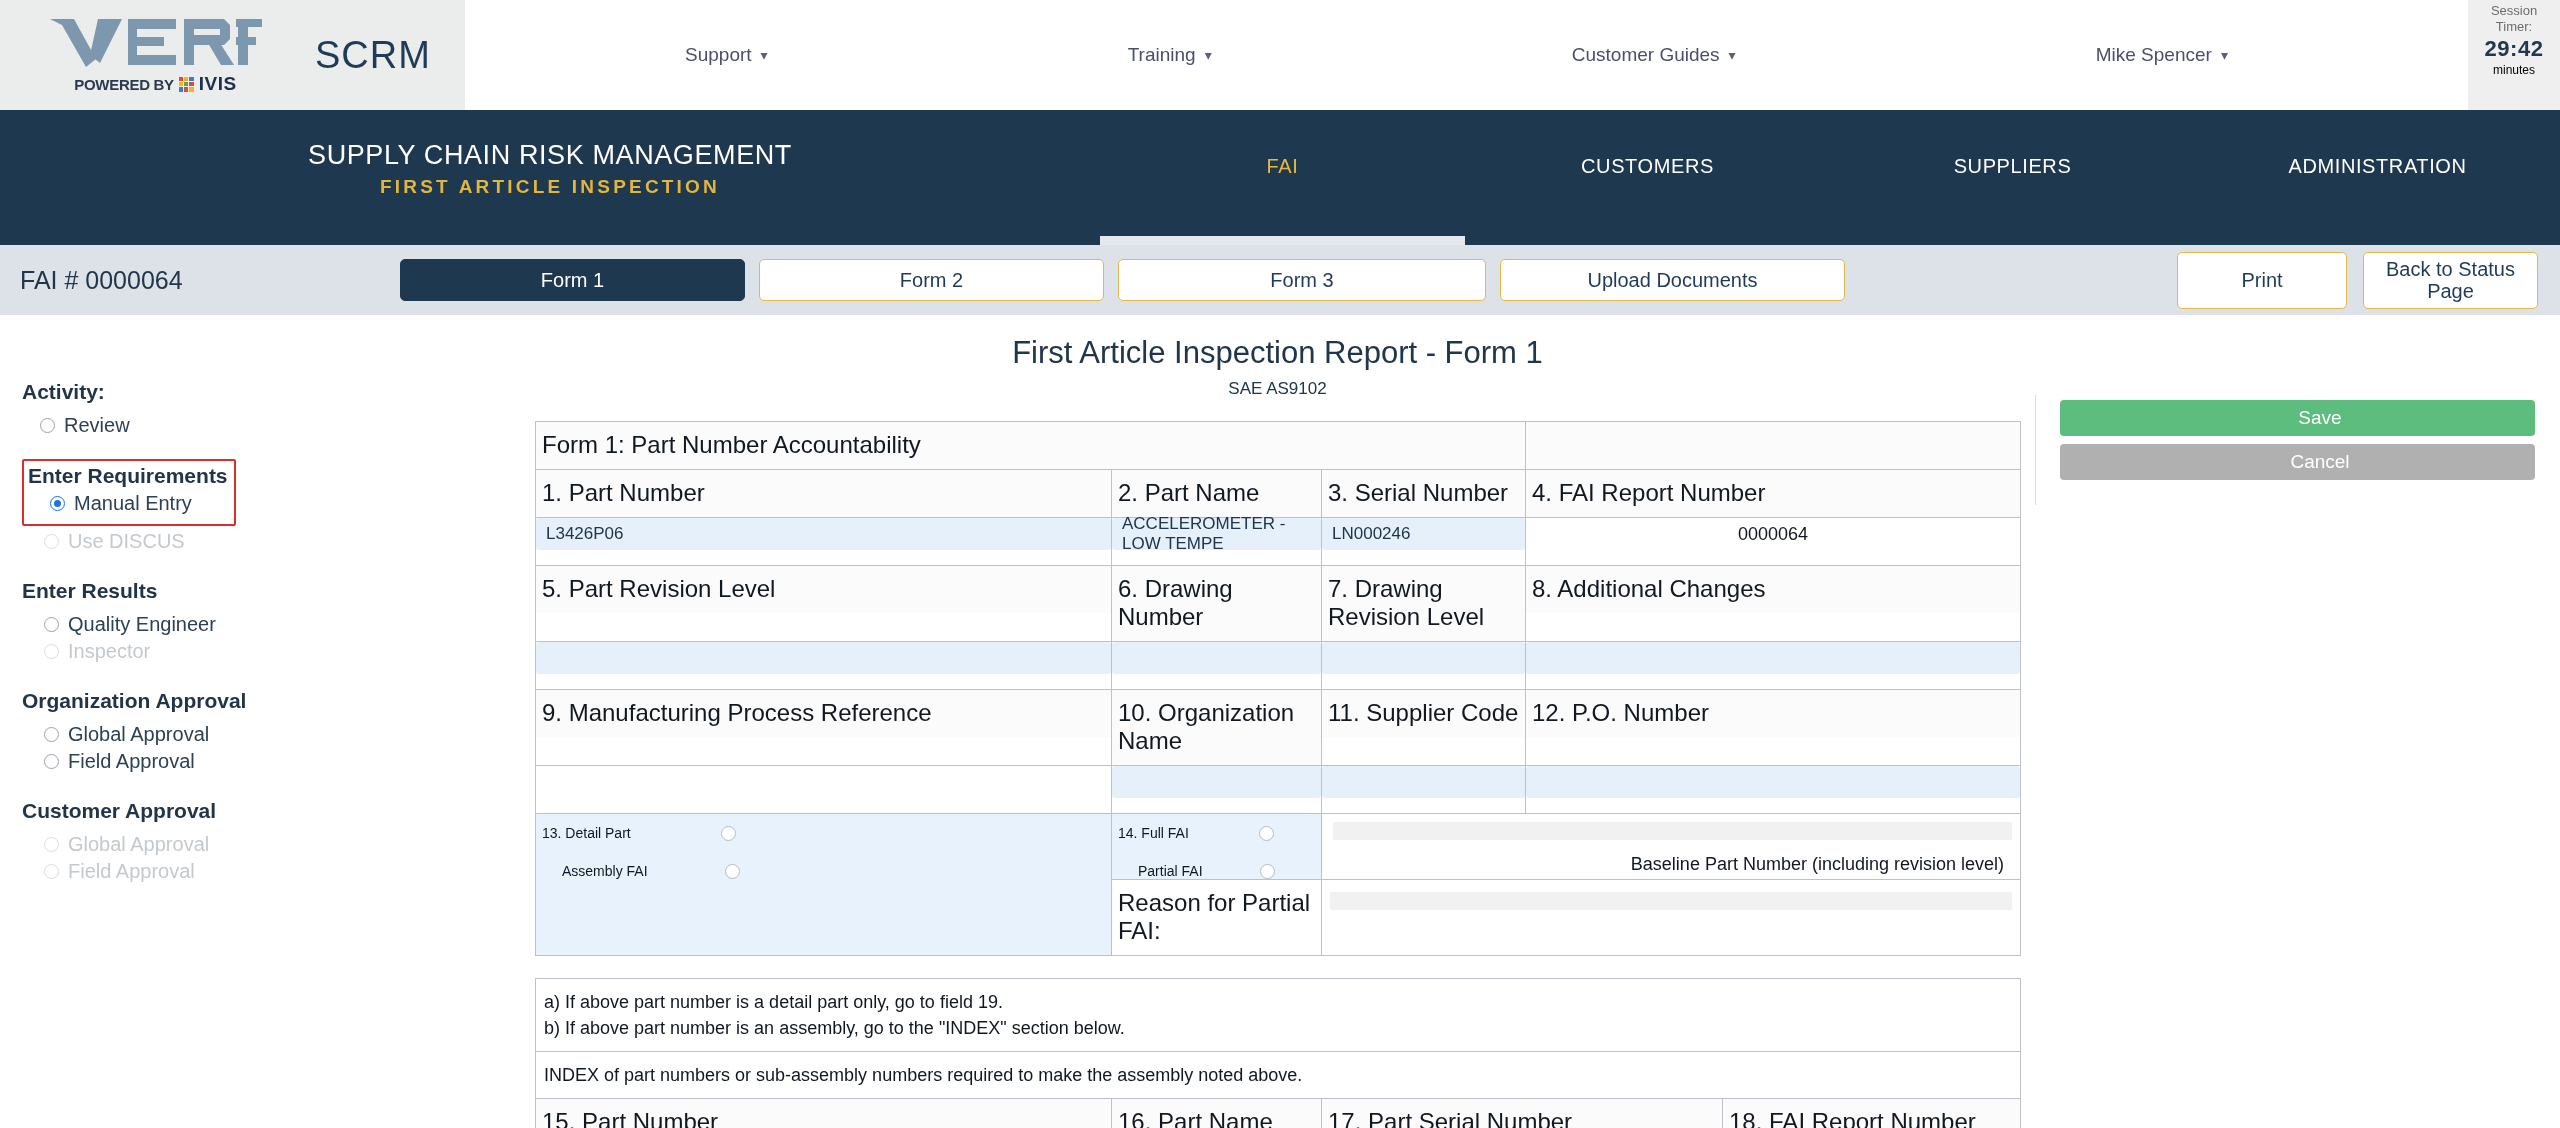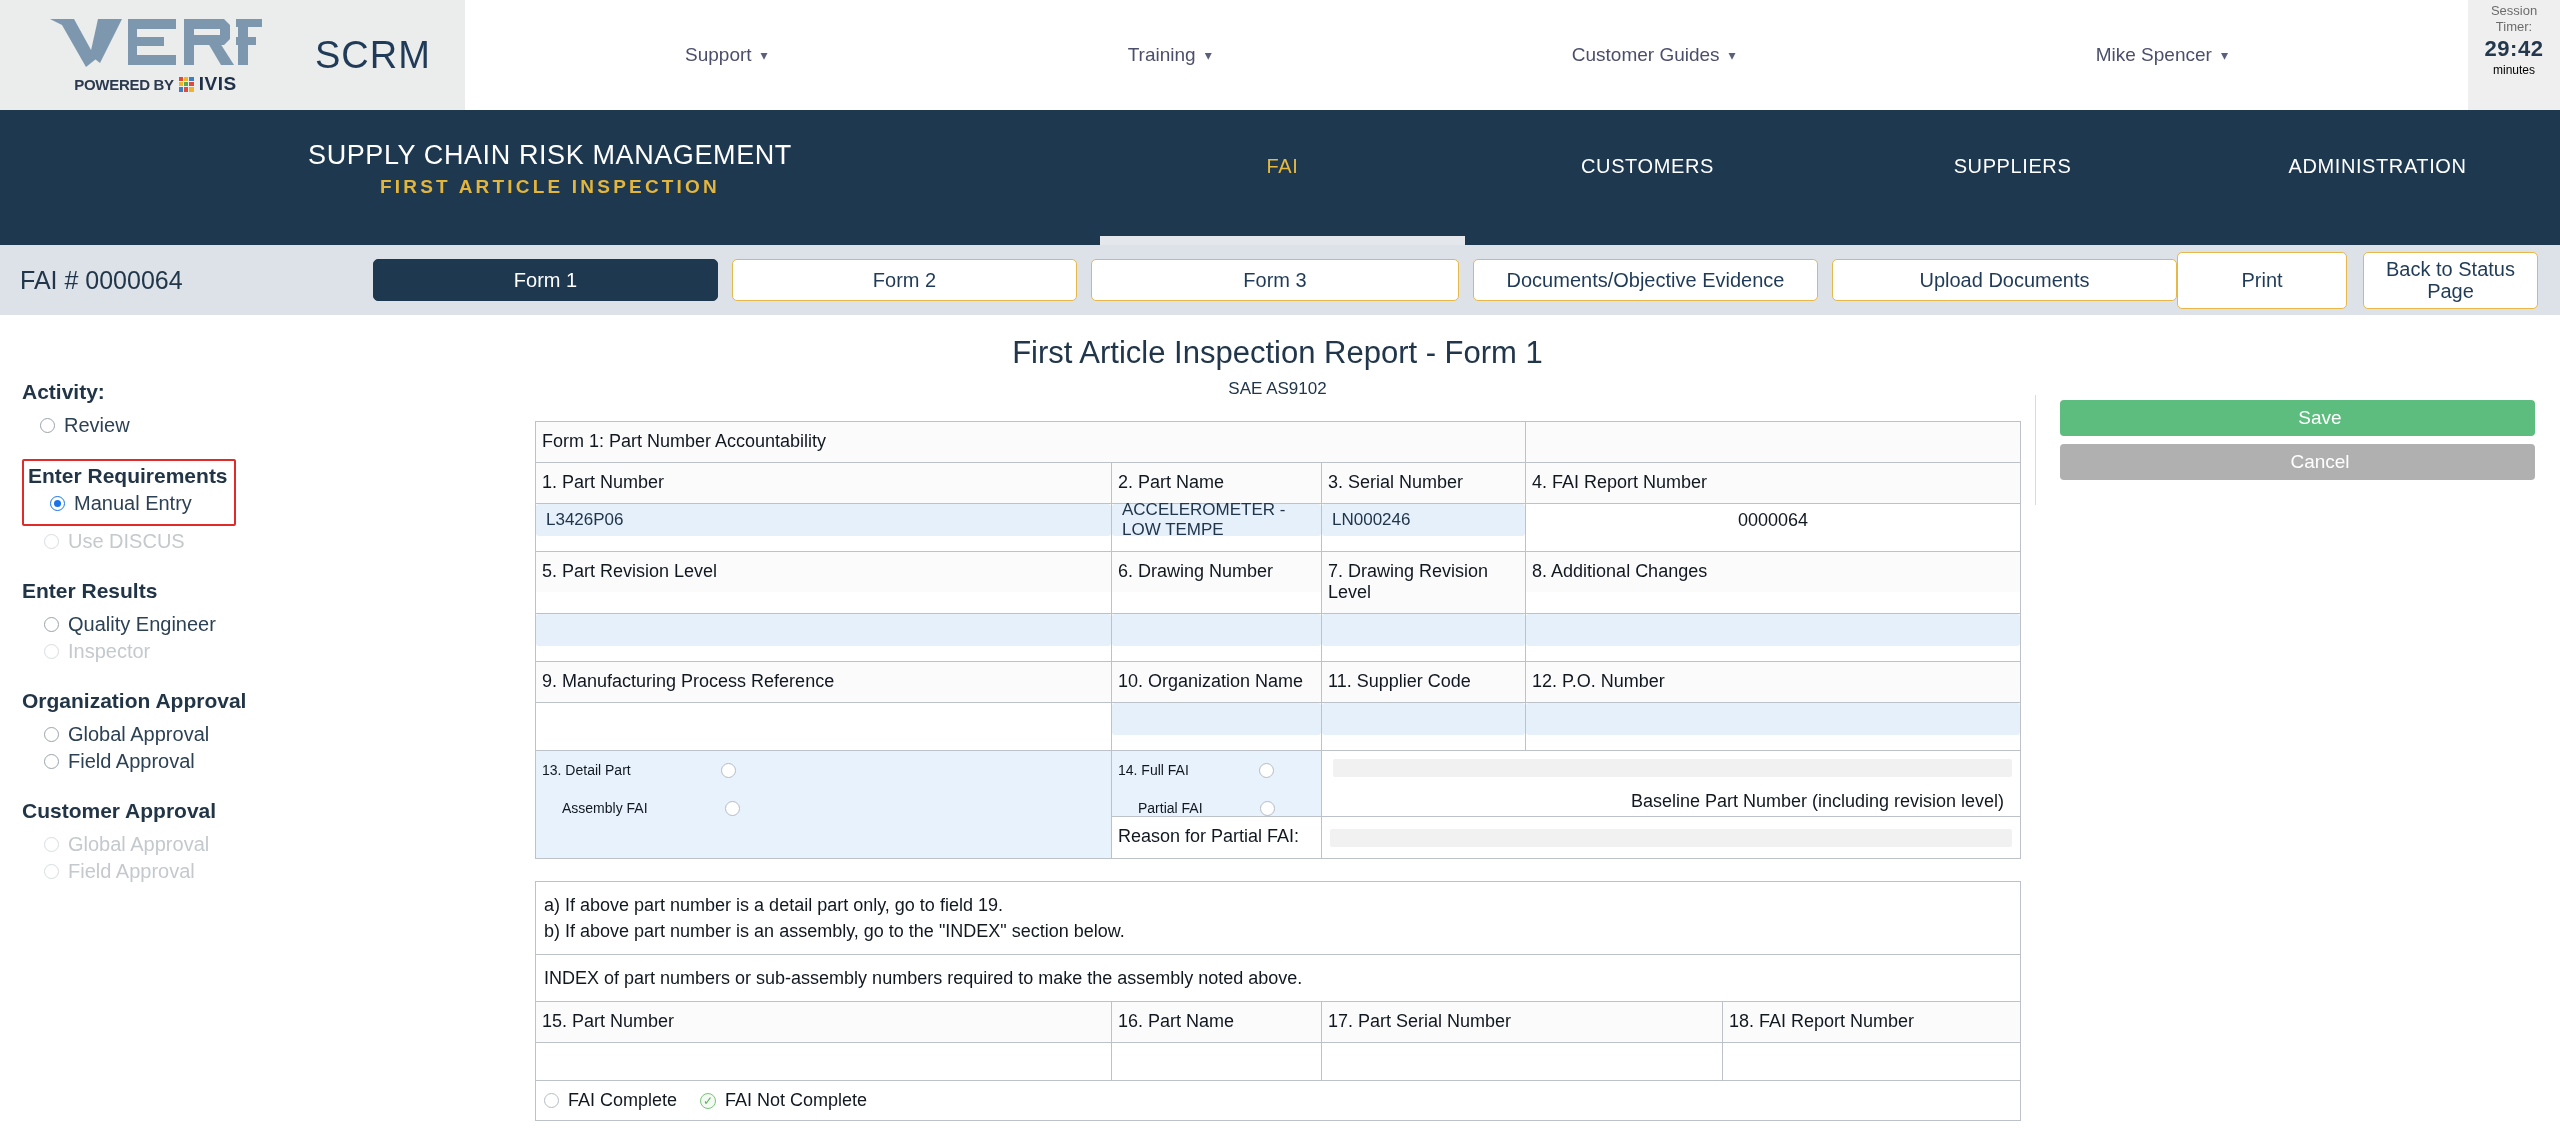--- a/index.html
+++ b/index.html
@@ -127,21 +127,21 @@
 
   
   .main { position:absolute; top:335px; left:535px; width:1485px; }
   .form-title { text-align:center; font-size:31px; color:#21364b; font-weight:400; }
   .form-sub { text-align:center; font-size:17px; color:#21364b; margin-top:8px; }
 
   table.fm { border-collapse:collapse; width:1485px; margin-top:22px; table-layout:fixed; }
   table.fm td {
     border:1.5px solid #bcc2c7; padding:0; vertical-align:top; background:#fff;
   }
-  .hdr { font-size:18px; color:#111820; padding:9px 6px 10px 6px; background:#fbfbfb; }
+  .hdr { font-size:24px; color:#111820; padding:9px 6px 10px 6px; background:#fbfbfb; }
   .valcell { height:48px; padding:6px 8px; }
   .field {
     background:#e5f0fb; border-radius:3px; height:32px; display:flex; align-items:center;
     padding:0 10px; font-size:17px; color:#21364b;
   }
   .field.empty { color:transparent; }
   .field.plain { background:transparent; justify-content:center; color:#111820; font-size:18px; }
   .greyfield { background:#f1f1f1; border-radius:2px; height:18px; }
 
   .blue { background:#e8f2fc !important; }
@@ -258,21 +258,20 @@
       <div class="dn-link">ADMINISTRATION</div>
     </div>
   </div>
 
   <div class="subnav">
     <div class="fai-num">FAI # 0000064</div>
     <div class="tabs">
       <div class="tab w1 active">Form 1</div>
       <div class="tab w2">Form 2</div>
       <div class="tab w3">Form 3</div>
-      <div class="tab w4">Documents/Objective Evidence</div>
       <div class="tab w5">Upload Documents</div>
     </div>
     <div class="right-btns">
       <div class="rbtn print">Print</div>
       <div class="rbtn back">Back to Status Page</div>
     </div>
   </div>
 
   <div class="sidebar">
     <div class="side-h">Activity:</div>

